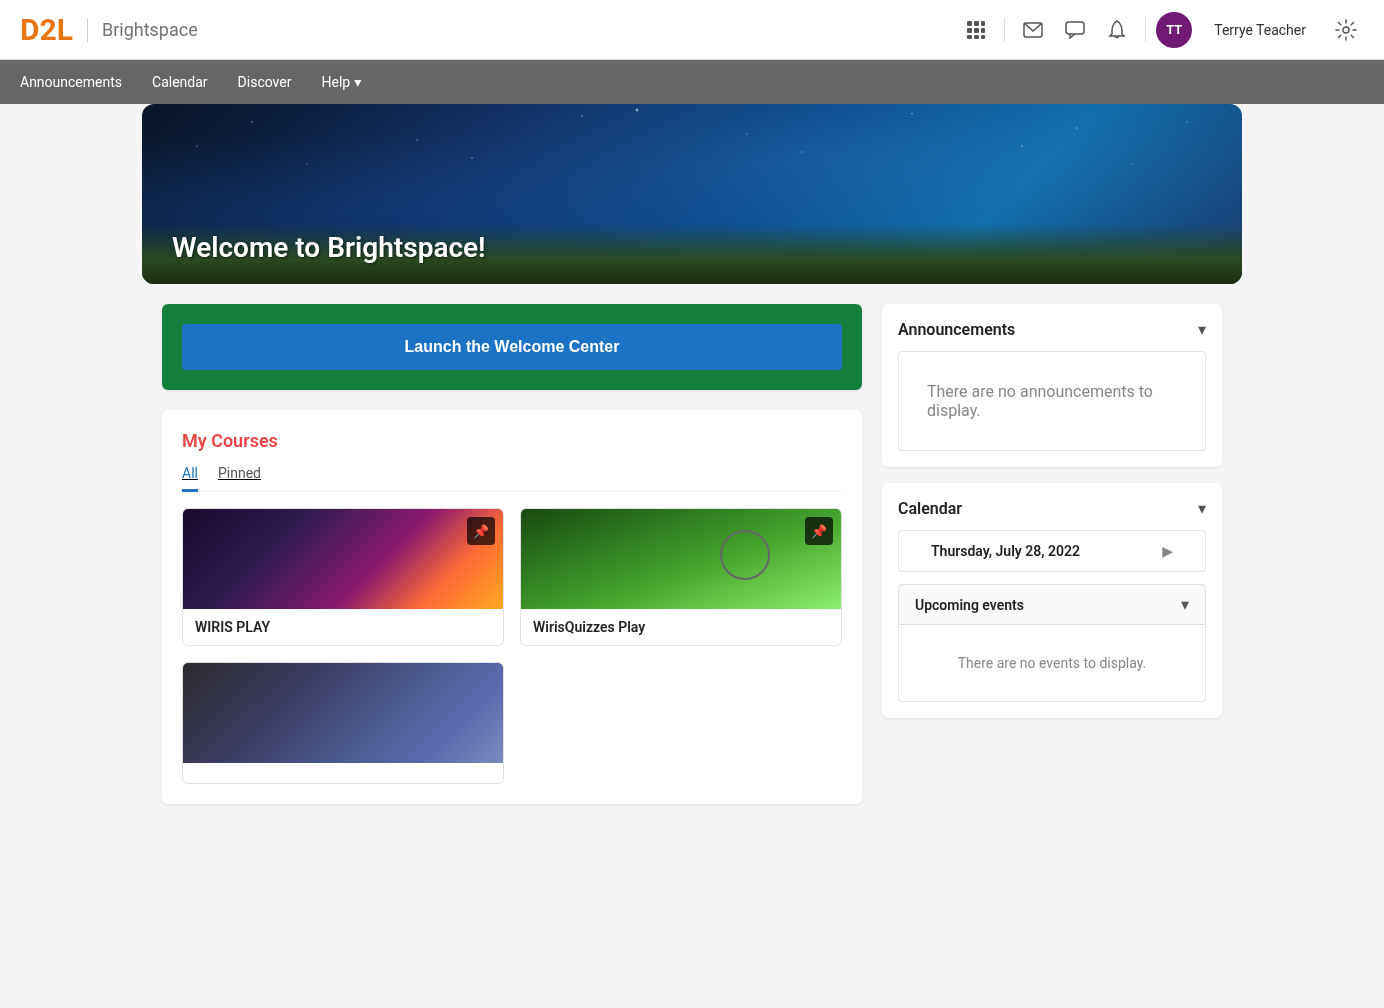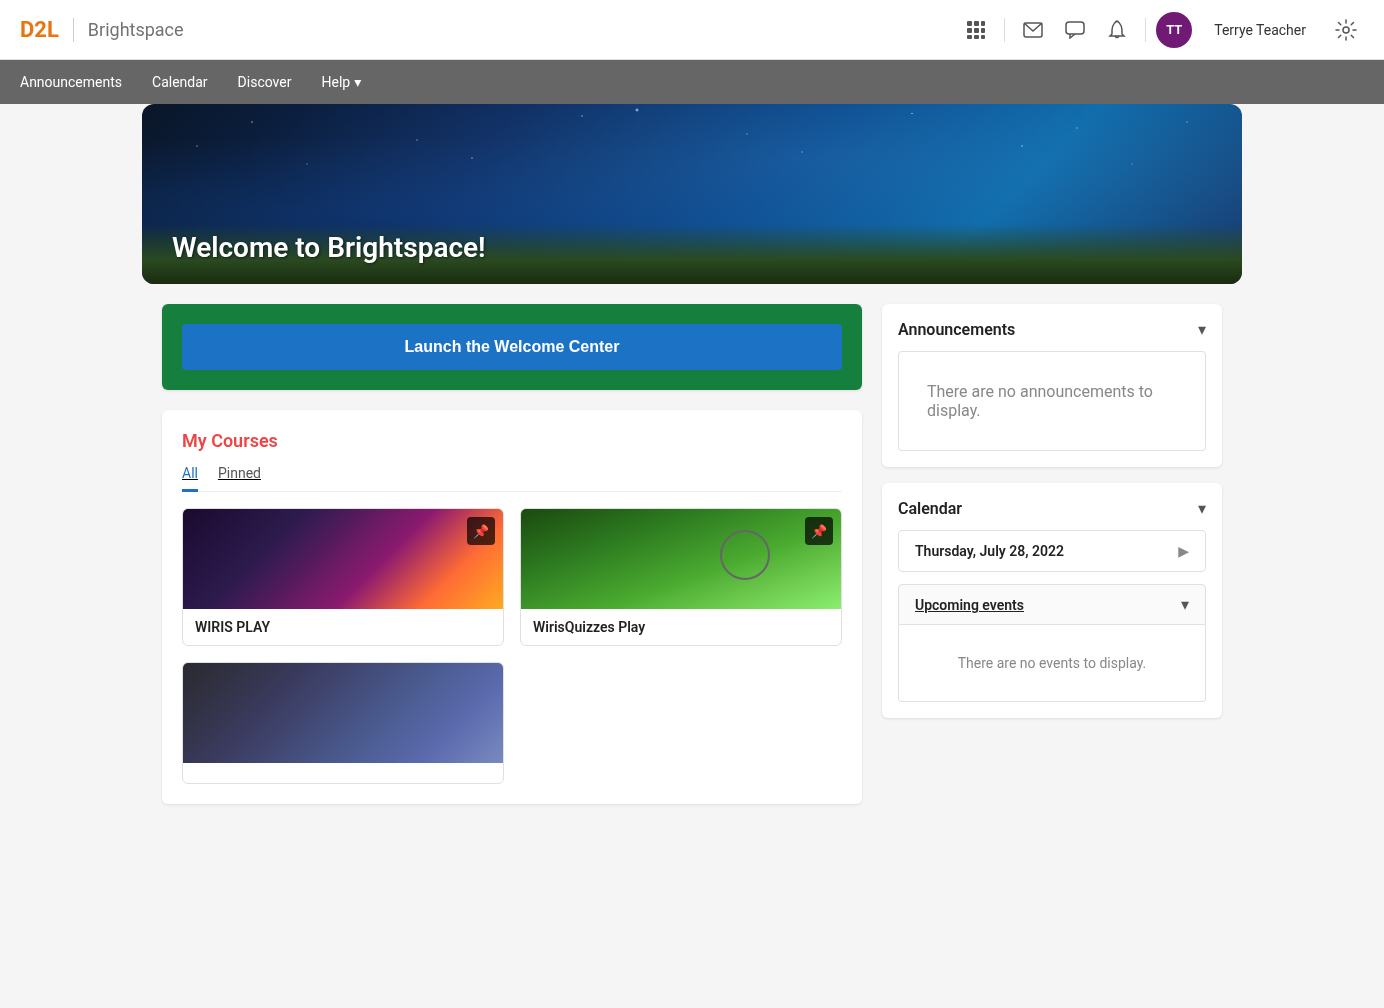--- a/index.html
+++ b/index.html
@@ -17,21 +17,21 @@
       position: sticky;
       top: 0;
       z-index: 100;
     }
     .header-left {
       display: flex;
       align-items: center;
       gap: 4px;
     }
     .d2l-logo {
-      font-size: 22px;
+      font-size: 30px;
       font-weight: 700;
       color: #e87511;
     }
     .logo-divider {
       width: 1px;
       height: 24px;
       background: #ccc;
       margin: 0 10px;
     }
     .brightspace-text {
@@ -307,21 +307,21 @@
       border-radius: 4px;
       padding: 30px 28px;
       color: #888;
       font-size: 16px;
     }
 
     
     .calendar-date-row {
       border: 1px solid #e0e0e0;
       border-radius: 4px;
-      padding: 12px 16px;
+      padding: 12px 32px;
       display: flex;
       align-items: center;
       justify-content: space-between;
       margin-bottom: 12px;
       cursor: pointer;
     }
     .calendar-date {
       font-size: 14px;
       font-weight: 600;
       color: #222;
@@ -336,21 +336,20 @@
       justify-content: space-between;
       border: 1px solid #e0e0e0;
       border-radius: 4px 4px 0 0;
       padding: 10px 16px;
       background: #fafafa;
     }
     .upcoming-title {
       font-size: 14px;
       font-weight: 600;
       color: #222;
-      text-decoration: underline;
     }
     .upcoming-body {
       border: 1px solid #e0e0e0;
       border-top: none;
       border-radius: 0 0 4px 4px;
       padding: 30px 20px;
       text-align: center;
       color: #888;
       font-size: 14px;
     }

